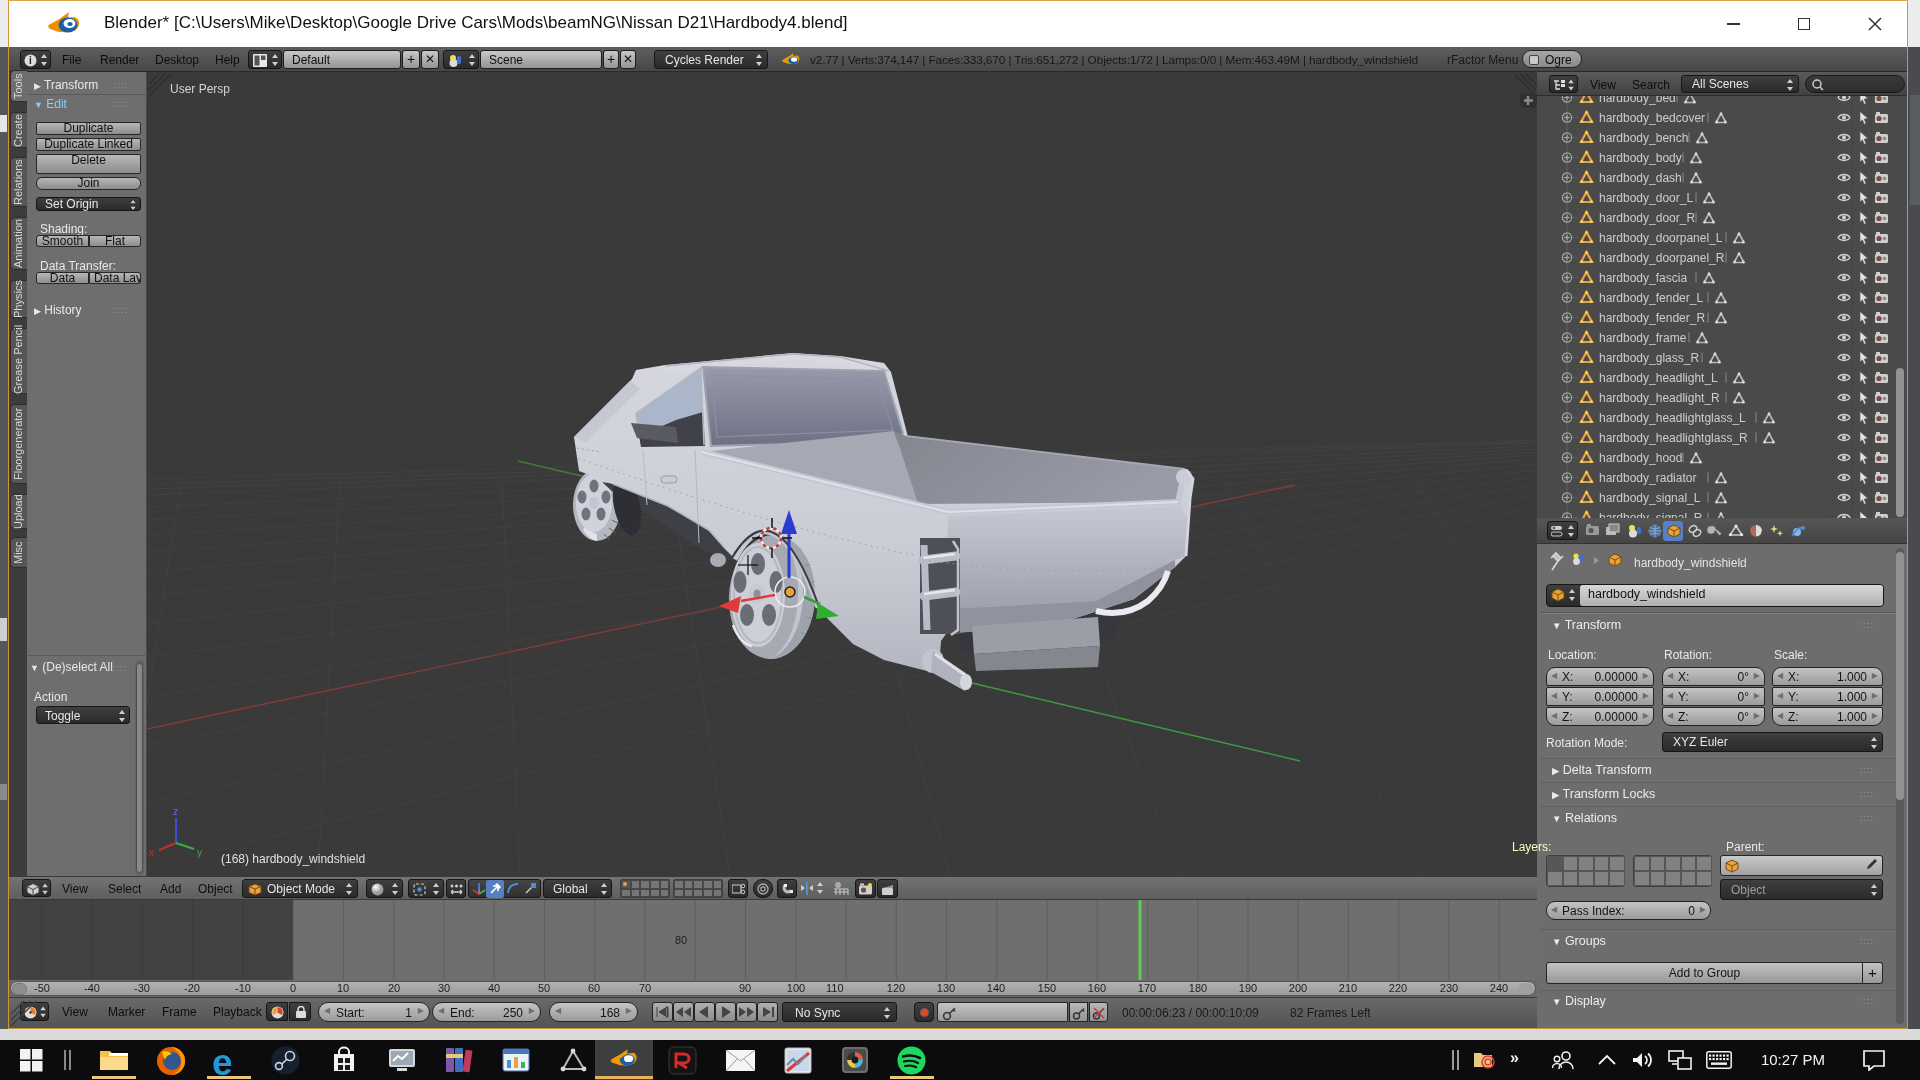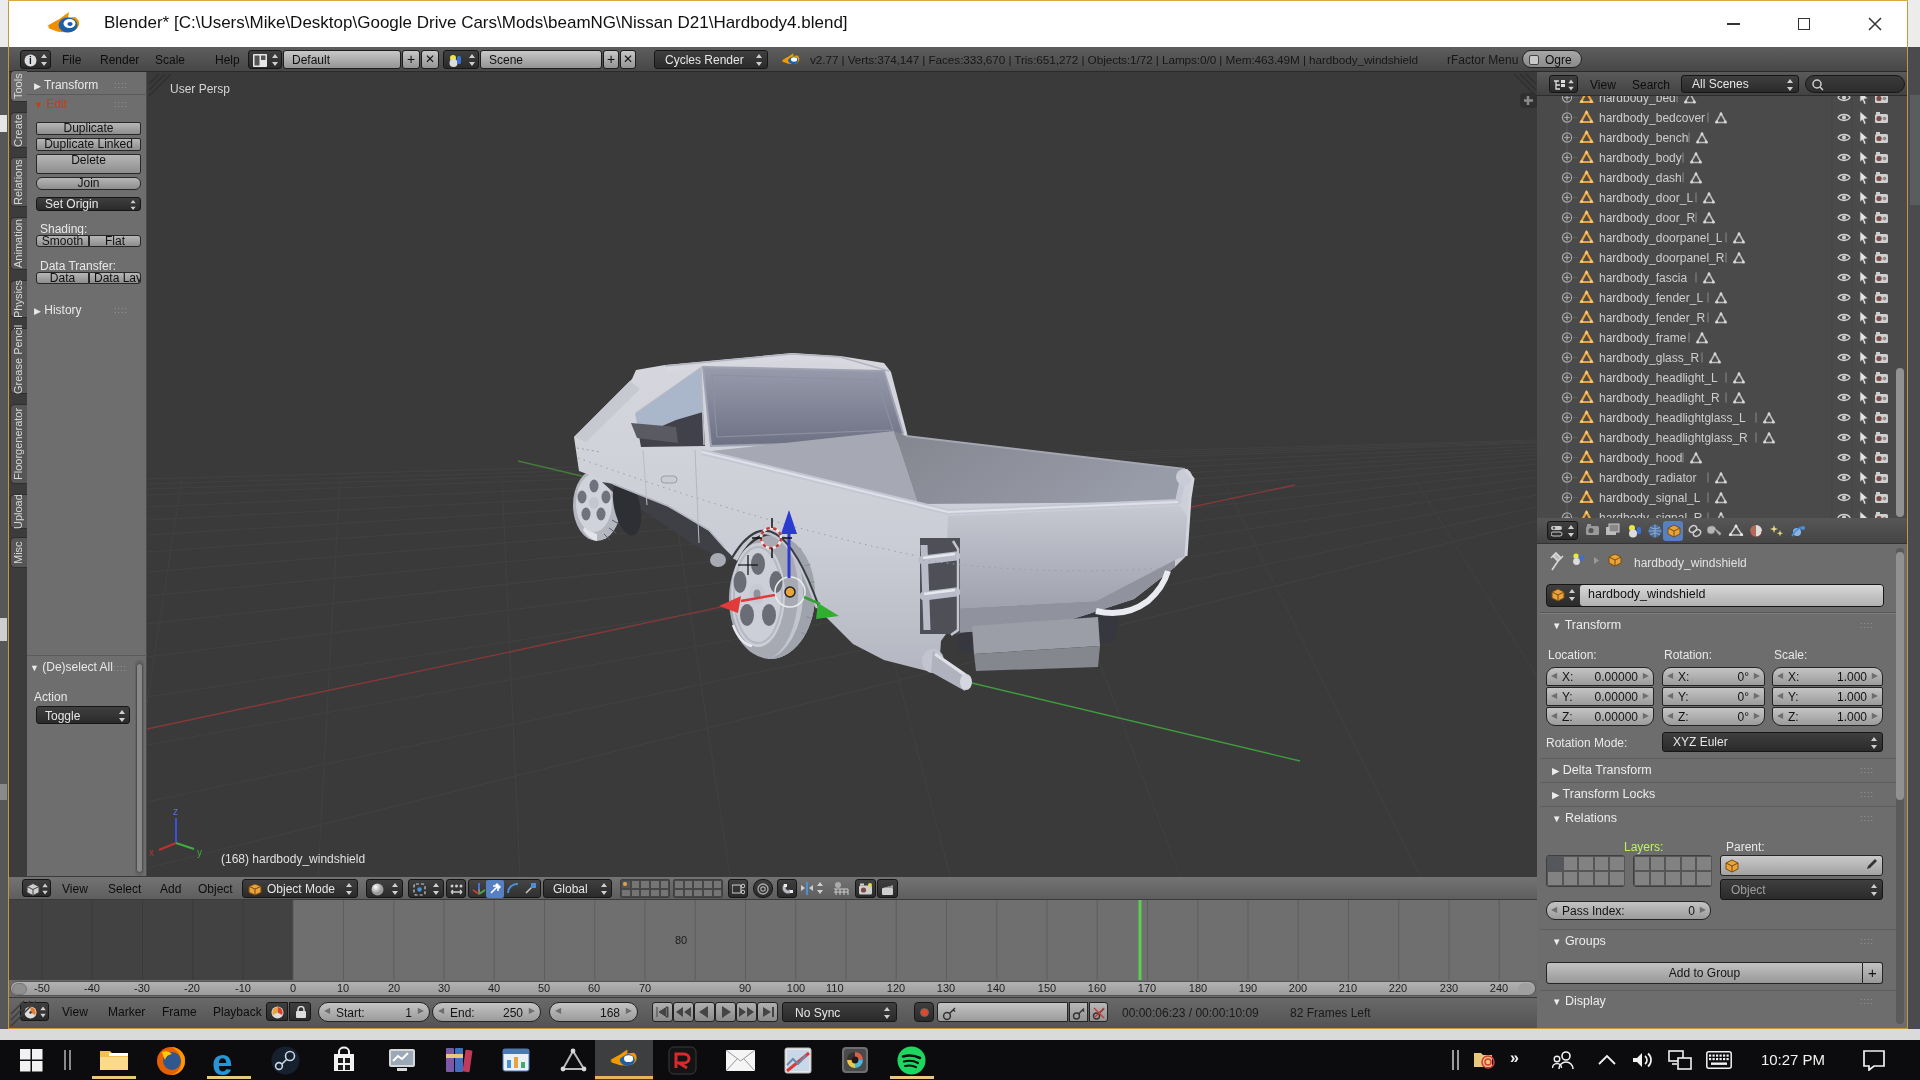--- a/index.html
+++ b/index.html
@@ -45,21 +45,21 @@
 <div class="a" style="left:9px;top:47px;width:1898px;height:25px;background:linear-gradient(#5e5e5e,#474747);border-bottom:1px solid #2a2a2a"></div>
 <div class="a df" style="left:20px;top:50px;width:31px;height:19px">
  <svg class="a" style="left:3px;top:3px" width="13" height="13">
       <circle cx="6.5" cy="6.5" r="6" fill="#ddd"></circle>
       <text x="6.5" y="10" font-size="10" font-weight="bold" text-anchor="middle" fill="#123">i</text>
     </svg>
  <span class="ud" style="position:absolute;right:1px;top:3px"></span>
   </div>
 <div class="a t12 bt" style="left:62px;top:53px">File</div>
 <div class="a t12 bt" style="left:100px;top:53px">Render</div>
-<div class="a t12 bt" style="left:155px;top:53px">Scale</div>
+<div class="a t12 bt" style="left:155px;top:53px">Desktop</div>
 <div class="a t12 bt" style="left:215px;top:53px">Help</div>
 <div class="a df" style="left:248px;top:50px;width:34px;height:19px">
  <svg class="a" style="left:4px;top:3px" width="14" height="13">
       <rect x="0" y="0" width="14" height="13" fill="#e8e8e8" rx="1"></rect>
       <rect x="1.5" y="1.5" width="5" height="10" fill="#555"></rect>
       <rect x="8" y="1.5" width="4.5" height="4.5" fill="#555"></rect>
     </svg>
  <span class="ud" style="position:absolute;right:1px;top:3px"></span>
   </div>
 <div class="a lf t12" style="left:283px;top:50px;width:118px;height:19px;padding:2px 0 0 8px">Default</div>
@@ -104,21 +104,21 @@
 <div class="a" style="left:11px;top:328px;width:15px;height:66px;color:#d8d8d8;font-size:11px;writing-mode:vertical-rl;transform:rotate(180deg);text-align:center;line-height:15px;white-space:nowrap">Grease Pencil</div>
 <div class="a" style="left:10px;top:404px;width:17px;height:80px;background:#565656;border-radius:5px 0 0 5px;border:1px solid #2e2e2e;border-right:none"></div>
 <div class="a" style="left:11px;top:404px;width:15px;height:80px;color:#d8d8d8;font-size:11px;writing-mode:vertical-rl;transform:rotate(180deg);text-align:center;line-height:15px;white-space:nowrap">Floorgenerator</div>
 <div class="a" style="left:10px;top:494px;width:17px;height:35px;background:#565656;border-radius:5px 0 0 5px;border:1px solid #2e2e2e;border-right:none"></div>
 <div class="a" style="left:11px;top:494px;width:15px;height:35px;color:#d8d8d8;font-size:11px;writing-mode:vertical-rl;transform:rotate(180deg);text-align:center;line-height:15px;white-space:nowrap">Upload</div>
 <div class="a" style="left:10px;top:537px;width:17px;height:31px;background:#565656;border-radius:5px 0 0 5px;border:1px solid #2e2e2e;border-right:none"></div>
 <div class="a" style="left:11px;top:537px;width:15px;height:31px;color:#d8d8d8;font-size:11px;writing-mode:vertical-rl;transform:rotate(180deg);text-align:center;line-height:15px;white-space:nowrap">Misc</div>
 <div class="a" style="left:27px;top:72px;width:120px;height:804px;background:#6e6e6e;border-right:1px solid #4a4a4a"></div>
 <div class="a t12" style="left:34px;top:78px;color:#e8e8e8"><span style="font-size:9px">▶</span> Transform</div>
 <div class="a grip" style="left:114px;top:80px">::::</div>
-<div class="a t12" style="left:34px;top:97px;color:#c2410c"><span style="font-size:9px">▼</span> Edit</div>
+<div class="a t12" style="left:34px;top:97px;color:#7dd3fc"><span style="font-size:9px">▼</span> Edit</div>
 <div class="a grip" style="left:114px;top:99px">::::</div>
 <div class="a" style="left:27px;top:94px;width:120px;height:1px;background:#5a5a5a"></div>
 <div class="a sb" style="left:36px;top:122px;width:105px;height:13px;line-height:11px;border-radius:2px">Duplicate</div>
 <div class="a sb" style="left:36px;top:138px;width:105px;height:13px;line-height:11px;border-radius:2px">Duplicate Linked</div>
 <div class="a sb" style="left:36px;top:154px;width:105px;height:20px;line-height:11px;border-radius:2px">Delete</div>
 <div class="a sb" style="left:36px;top:177px;width:105px;height:13px;line-height:11px;border-radius:6px">Join</div>
 <div class="a df t12" style="left:36px;top:197px;width:105px;height:14px;padding:0 0 0 8px;line-height:13px">Set Origin<span class="ud" style="position:absolute;right:2px;top:1px;transform:scale(.85)"></span></div>
 <div class="a t12" style="left:40px;top:222px;color:#e8e8e8">Shading:</div>
 <div class="a sb" style="left:36px;top:235px;width:53px;height:12px;line-height:10px;border-radius:3px 0 0 3px">Smooth</div>
 <div class="a sb" style="left:89px;top:235px;width:52px;height:12px;line-height:10px;border-radius:0 3px 3px 0">Flat</div>
@@ -719,21 +719,21 @@
 <div class="a df t12" style="left:1662px;top:732px;width:221px;height:20px;padding:2px 0 0 10px">XYZ Euler<span class="ud" style="position:absolute;right:3px;top:4px"></span></div>
 <div class="a" style="left:1540px;top:758px;width:356px;height:1px;background:#5e5e5e"></div>
 <div class="a" style="left:1552px;top:763px;color:#ececec;font-size:12.5px"><span style="font-size:9.5px">▶</span>  Delta Transform</div>
 <div class="a grip" style="left:1860px;top:765px">::::</div>
 <div class="a" style="left:1540px;top:782px;width:356px;height:1px;background:#5e5e5e"></div>
 <div class="a" style="left:1552px;top:787px;color:#ececec;font-size:12.5px"><span style="font-size:9.5px">▶</span>  Transform Locks</div>
 <div class="a grip" style="left:1860px;top:789px">::::</div>
 <div class="a" style="left:1540px;top:806px;width:356px;height:1px;background:#5e5e5e"></div>
 <div class="a" style="left:1552px;top:811px;color:#ececec;font-size:12.5px"><span style="font-size:9.5px">▼</span>  Relations</div>
 <div class="a grip" style="left:1860px;top:813px">::::</div>
-<div class="a t12" style="left:1624px;top:840px;color:#bef264">Layers:</div>
+<div class="a t12" style="left:1512px;top:840px;color:#fef9c3">Layers:</div>
 <div class="a t12" style="left:1726px;top:840px;color:#e8e8e8">Parent:</div>
 <div class="a" style="left:1546px;top:855px;width:79px;height:32px;background:#6a6a6a;border:1px solid #3f3f3f;border-radius:3px">
     <div class="a" style="left:0.0px;top:0px;width:15.6px;height:15px;background:#54585c;border:0.5px solid #565656"></div>
     <div class="a" style="left:15.6px;top:0px;width:15.6px;height:15px;background:#828282;border:0.5px solid #565656"></div>
     <div class="a" style="left:31.2px;top:0px;width:15.6px;height:15px;background:#828282;border:0.5px solid #565656"></div>
     <div class="a" style="left:46.8px;top:0px;width:15.6px;height:15px;background:#828282;border:0.5px solid #565656"></div>
     <div class="a" style="left:62.4px;top:0px;width:15.6px;height:15px;background:#828282;border:0.5px solid #565656"></div>
     <div class="a" style="left:0.0px;top:15px;width:15.6px;height:15px;background:#828282;border:0.5px solid #565656"></div>
     <div class="a" style="left:15.6px;top:15px;width:15.6px;height:15px;background:#828282;border:0.5px solid #565656"></div>
     <div class="a" style="left:31.2px;top:15px;width:15.6px;height:15px;background:#828282;border:0.5px solid #565656"></div>

